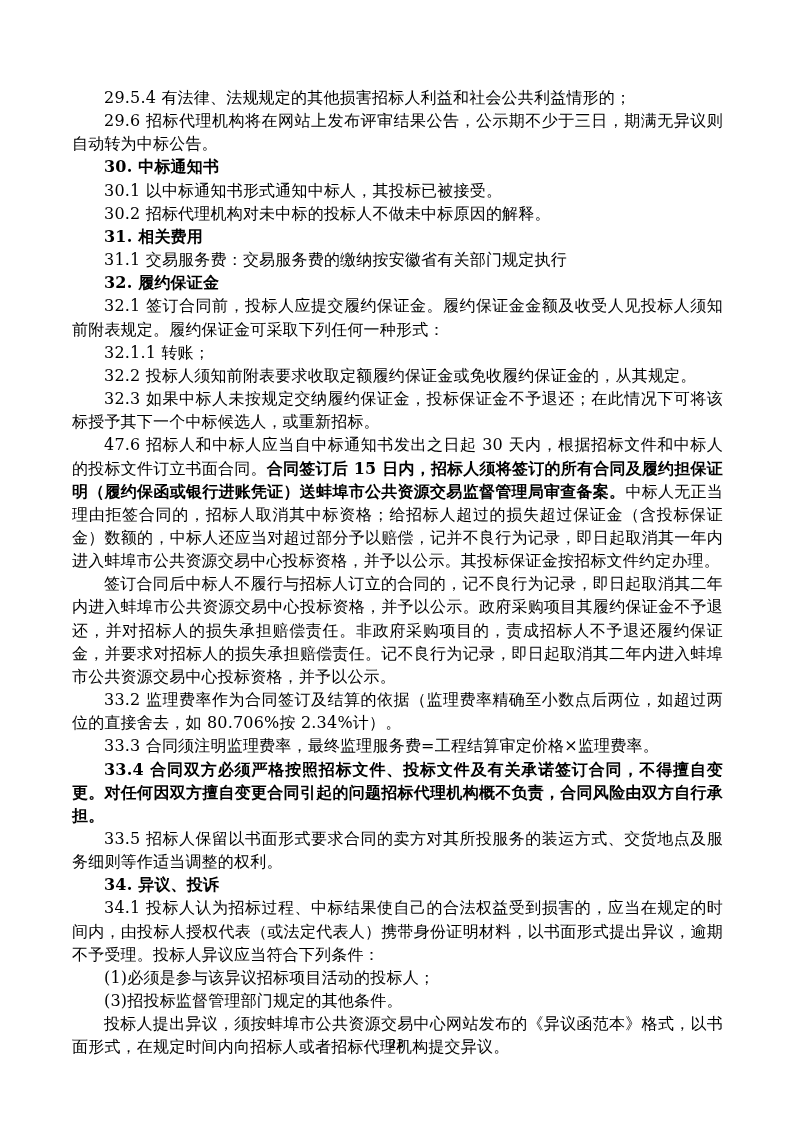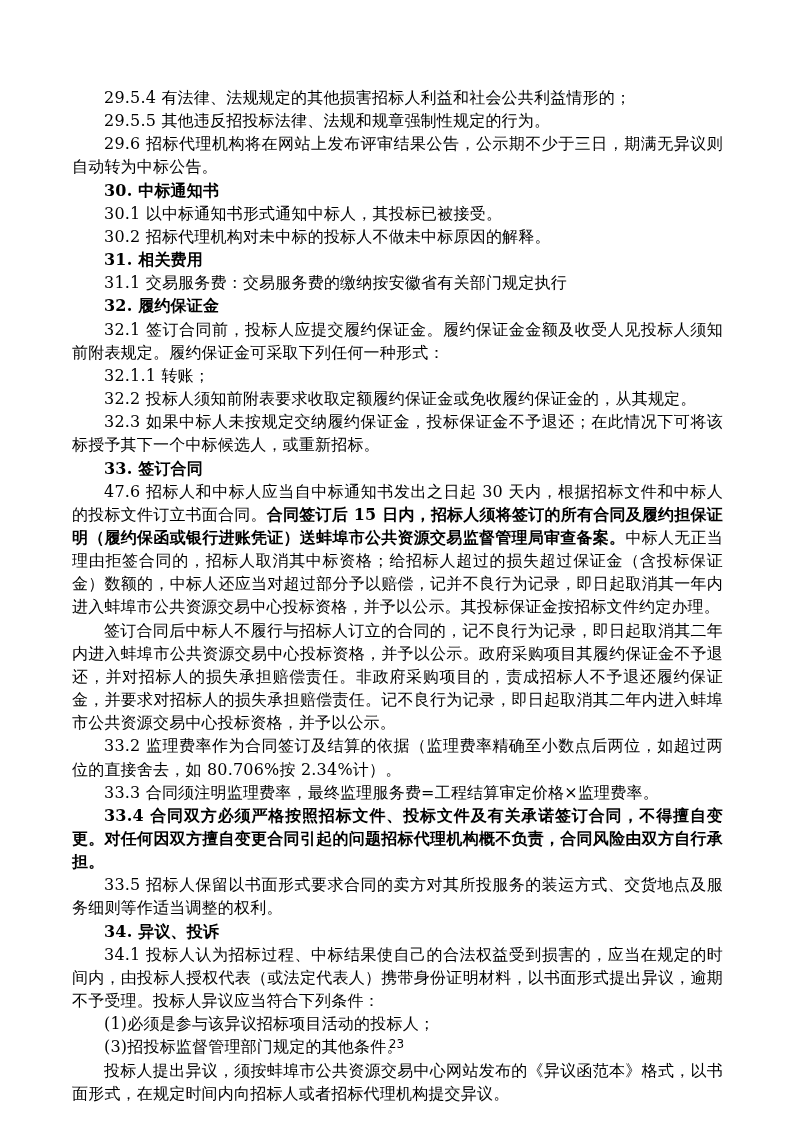--- a/index.html
+++ b/index.html
@@ -46,33 +46,31 @@
     line-height: 15px;
     font-family: "DejaVu Sans", "Liberation Sans", sans-serif;
   }
 </style>
 </head>
 <body>
 
 <div class="page">
   <div class="content">
       <p class="para"><span>29.5.4 有法律、法规规定的其他损害招标人利益和社会公共利益情形的；</span></p>
-      <p class="para"><span>29.5.5 其他违反招投标法律、法规和规章强制性规定的行为。</span></p>
       <p class="para"><span>29.6 招标代理机构将在网站上发布评审结果公告，公示期不少于三日，期满无异议则自动转为中标公告。</span></p>
       <p class="para"><span class="bold">30. 中标通知书</span></p>
       <p class="para"><span>30.1 以中标通知书形式通知中标人，其投标已被接受。</span></p>
       <p class="para"><span>30.2 招标代理机构对未中标的投标人不做未中标原因的解释。</span></p>
       <p class="para"><span class="bold">31. 相关费用</span></p>
       <p class="para"><span>31.1 交易服务费：交易服务费的缴纳按安徽省有关部门规定执行</span></p>
       <p class="para"><span class="bold">32. 履约保证金</span></p>
       <p class="para"><span>32.1 签订合同前，投标人应提交履约保证金。履约保证金金额及收受人见投标人须知前附表规定。履约保证金可采取下列任何一种形式：</span></p>
       <p class="para"><span>32.1.1 转账；</span></p>
       <p class="para"><span>32.2 投标人须知前附表要求收取定额履约保证金或免收履约保证金的，从其规定。</span></p>
       <p class="para"><span>32.3 如果中标人未按规定交纳履约保证金，投标保证金不予退还；在此情况下可将该标授予其下一个中标候选人，或重新招标。</span></p>
-      <p class="para"><span class="bold">33. 签订合同</span></p>
       <p class="para"><span>47.6 招标人和中标人应当自中标通知书发出之日起 30 天内，根据招标文件和中标人的投标文件订立书面合同。</span><span class="bold">合同签订后 15 日内，招标人须将签订的所有合同及履约担保证明（履约保函或银行进账凭证）送蚌埠市公共资源交易监督管理局审查备案。</span><span>中标人无正当理由拒签合同的，招标人取消其中标资格；给招标人超过的损失超过保证金（含投标保证金）数额的，中标人还应当对超过部分予以赔偿，记并不良行为记录，即日起取消其一年内进入蚌埠市公共资源交易中心投标资格，并予以公示。其投标保证金按招标文件约定办理。</span></p>
       <p class="para"><span>签订合同后中标人不履行与招标人订立的合同的，记不良行为记录，即日起取消其二年内进入蚌埠市公共资源交易中心投标资格，并予以公示。政府采购项目其履约保证金不予退还，并对招标人的损失承担赔偿责任。非政府采购项目的，责成招标人不予退还履约保证金，并要求对招标人的损失承担赔偿责任。记不良行为记录，即日起取消其二年内进入蚌埠市公共资源交易中心投标资格，并予以公示。</span></p>
       <p class="para"><span>33.2 监理费率作为合同签订及结算的依据（监理费率精确至小数点后两位，如超过两位的直接舍去，如 80.706%按 2.34%计）。</span></p>
       <p class="para"><span>33.3 合同须注明监理费率，最终监理服务费=工程结算审定价格×监理费率。</span></p>
       <p class="para"><span class="bold">33.4 合同双方必须严格按照招标文件、投标文件及有关承诺签订合同，不得擅自变更。对任何因双方擅自变更合同引起的问题招标代理机构概不负责，合同风险由双方自行承担。</span></p>
       <p class="para"><span>33.5 招标人保留以书面形式要求合同的卖方对其所投服务的装运方式、交货地点及服务细则等作适当调整的权利。</span></p>
       <p class="para"><span class="bold">34. 异议、投诉</span></p>
       <p class="para"><span>34.1 投标人认为招标过程、中标结果使自己的合法权益受到损害的，应当在规定的时间内，由投标人授权代表（或法定代表人）携带身份证明材料，以书面形式提出异议，逾期不予受理。投标人异议应当符合下列条件：</span></p>
       <p class="para"><span>(1)必须是参与该异议招标项目活动的投标人；</span></p>
       <p class="para"><span>(3)招投标监督管理部门规定的其他条件。</span></p>

